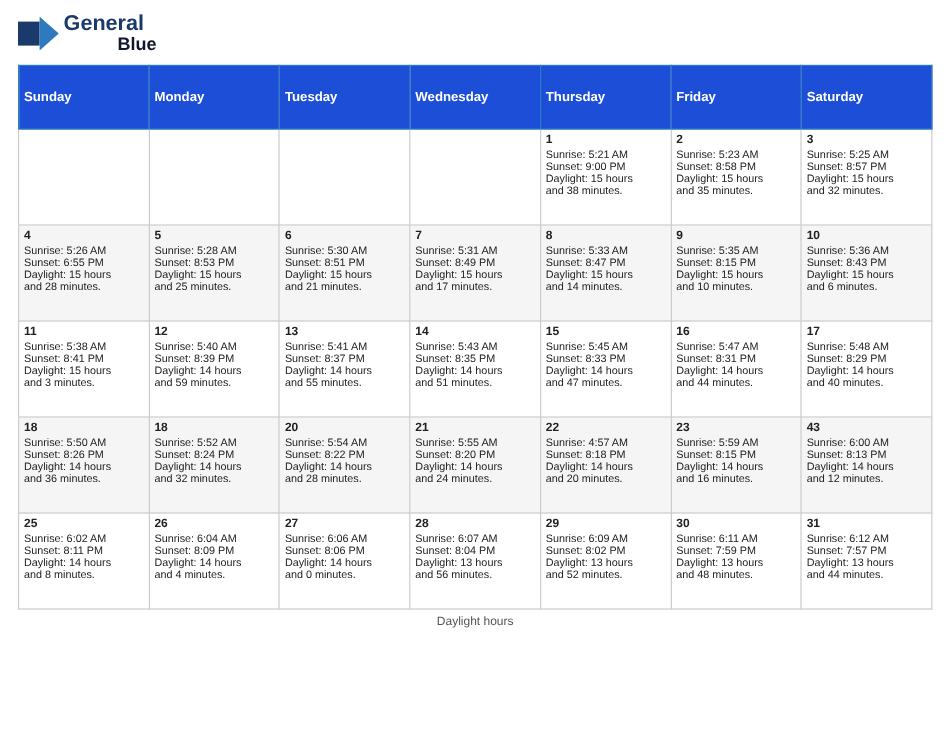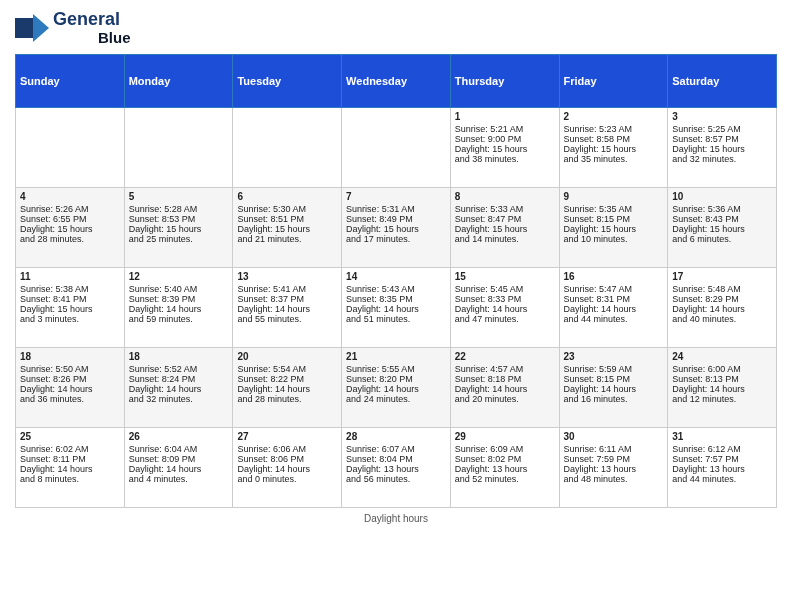--- a/index.html
+++ b/index.html
@@ -277,21 +277,21 @@
             <div>and 20 minutes.</div>
           </td>
           <td>
             <span class="day-num">23</span>
             <div>Sunrise: 5:59 AM</div>
             <div>Sunset: 8:15 PM</div>
             <div>Daylight: 14 hours</div>
             <div>and 16 minutes.</div>
           </td>
           <td>
-            <span class="day-num">24</span>
+            <span class="day-num">43</span>
             <div>Sunrise: 6:00 AM</div>
             <div>Sunset: 8:13 PM</div>
             <div>Daylight: 14 hours</div>
             <div>and 12 minutes.</div>
           </td>
         </tr>
         <tr>
           <td>
             <span class="day-num">25</span>
             <div>Sunrise: 6:02 AM</div>

